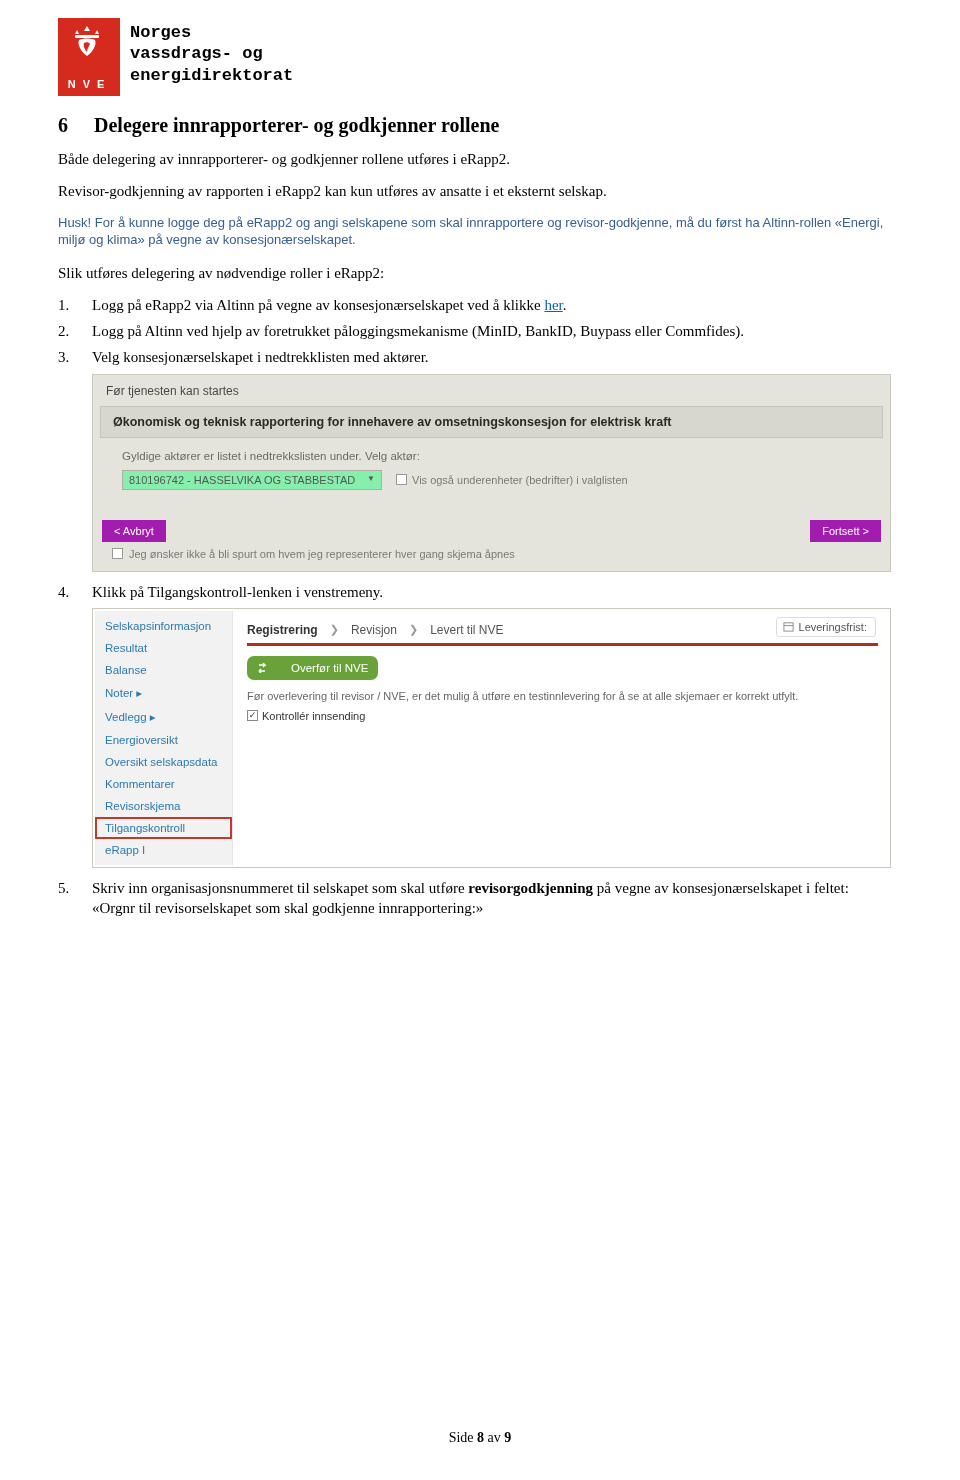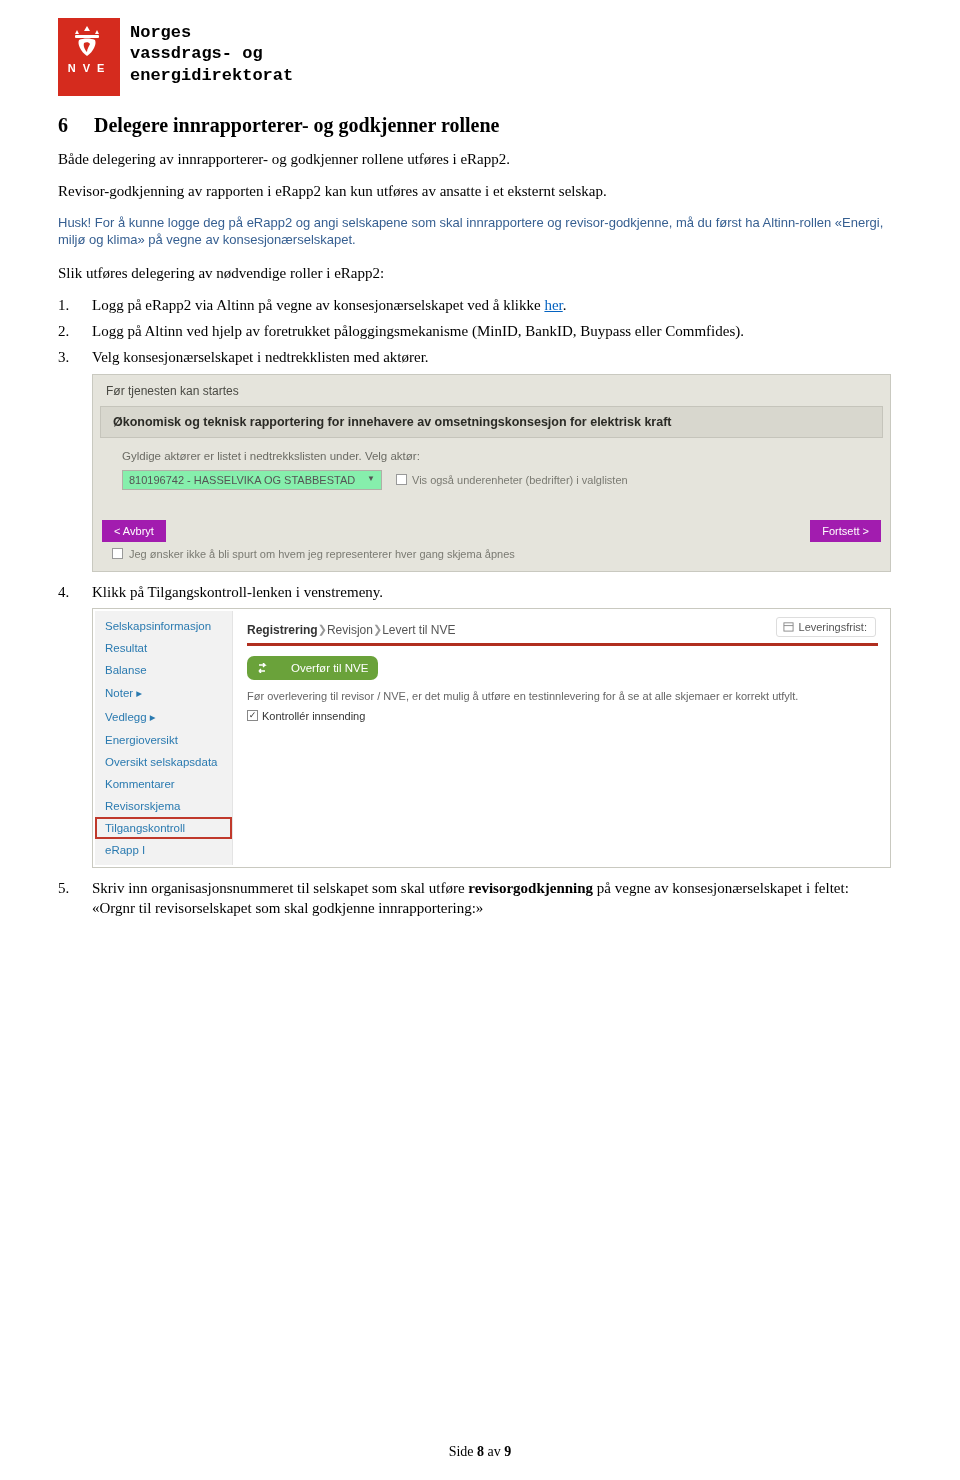--- a/index.html
+++ b/index.html
@@ -9,21 +9,21 @@
     color: #000;
     background: #fff;
     width: 960px;
     min-height: 1480px;
     padding: 18px 58px 30px 58px;
     position: relative;
   }
   .logo-row { display: flex; align-items: flex-start; gap: 10px; margin-bottom: 18px; }
   .logo-badge {
     width: 62px; height: 78px; background: #d52b1e; display: flex; flex-direction: column;
-    align-items: center; justify-content: flex-start; padding: 6px 4px 6px 0; position: relative;
+    align-items: center; justify-content: space-between; padding: 6px 4px 6px 0; position: relative;
   }
   .logo-badge svg { width: 40px; height: 38px; }
   .logo-nve { color: #fff; font-family: Arial, sans-serif; font-weight: bold; font-size: 11px; letter-spacing: 2px; }
   .logo-text { font-family: Liberation Mono, monospace; font-size: 17px; font-weight: bold; line-height: 1.25; padding-top: 4px; }
   h1.section-heading { font-size: 20px; font-weight: bold; margin: 10px 0 12px 0; display: flex; gap: 18px; }
   h1.section-heading .num { width: 18px; }
   .para { margin: 0 0 12px 0; line-height: 1.35; }
   .husk { color: #365f91; font-family: Arial, sans-serif; font-size: 13px; margin: 10px 0 14px 0; line-height: 1.35; }
   .husk .husk-label { font-family: Arial, sans-serif; }
   ol.steps { list-style: none; counter-reset: step; margin: 4px 0 0 0; }
@@ -50,32 +50,32 @@
   .darkbtn { background: #a21caf; color: #fff; font-size: 11px; padding: 5px 12px; border: none; }
   .shot1-lastrow { padding: 6px 18px 10px 18px; display: flex; align-items: center; gap: 6px; color: #7a7a72; font-size: 11px; }
   .shot1-lastrow .box { width: 11px; height: 11px; border: 1px solid #999; background: #fff; display: inline-block; }
 
   
   .shot2 { background: #fff; display: flex; font-family: Arial, Helvetica, sans-serif; padding: 2px; }
   .shot2-side { width: 138px; background: #f2f2f2; border-right: 1px solid #e4e4e4; padding: 4px 0; }
   .shot2-side .mi { font-size: 11.5px; color: #2a7ab0; padding: 5px 10px; cursor: pointer; }
   .shot2-side .mi.highlight { border: 2px solid #c0392b; color: #2a7ab0; padding: 3px 8px; }
   .shot2-main { flex: 1; padding: 8px 10px 10px 14px; position: relative; }
-  .shot2-crumbs { display: flex; align-items: center; gap: 0; font-size: 12px; color: #555; border-bottom: 3px solid #b02e1f; padding: 4px 0 6px 0; margin-bottom: 10px; }
+  .shot2-crumbs { display: flex; align-items: center; gap: 12px; font-size: 12px; color: #555; border-bottom: 3px solid #b02e1f; padding: 4px 0 6px 0; margin-bottom: 10px; }
   .shot2-crumbs .crumb.active { font-weight: bold; color: #333; }
   .shot2-crumbs .sep { color: #999; font-size: 11px; }
   .shot2-deliver { position: absolute; right: 12px; top: 6px; border: 1px solid #ddd; border-radius: 3px;
     font-size: 11px; color: #555; padding: 3px 8px 3px 6px; display: flex; align-items: center; gap: 5px; background: #fff; }
   .transferbtn { background: #6aa23a; color: #fff; border: none; border-radius: 7px; font-size: 11.5px;
     padding: 6px 10px; display: inline-flex; align-items: center; gap: 22px; margin-bottom: 10px; }
   .shot2-para { font-size: 11px; color: #666; margin-bottom: 8px; }
   .shot2-ctrl { font-size: 11px; color: #333; display: flex; align-items: center; gap: 4px; }
   .shot2-ctrl .cbox { width: 11px; height: 11px; border: 1px solid #888; display: inline-flex; align-items: center; justify-content: center; font-size: 9px; line-height: 1; }
 
-  .footer { position: absolute; bottom: 20px; left: 0; right: 0; text-align: center; font-size: 14px; }
+  .footer { position: absolute; bottom: 34px; left: 0; right: 0; text-align: center; font-size: 14px; }
 
   .step-img-wrap { margin-left: 34px; }
 </style>
 </head>
 <body>
 
 <div class="logo-row">
   <div class="logo-badge">
     <svg viewBox="0 0 40 38">
       <g fill="#fff">

